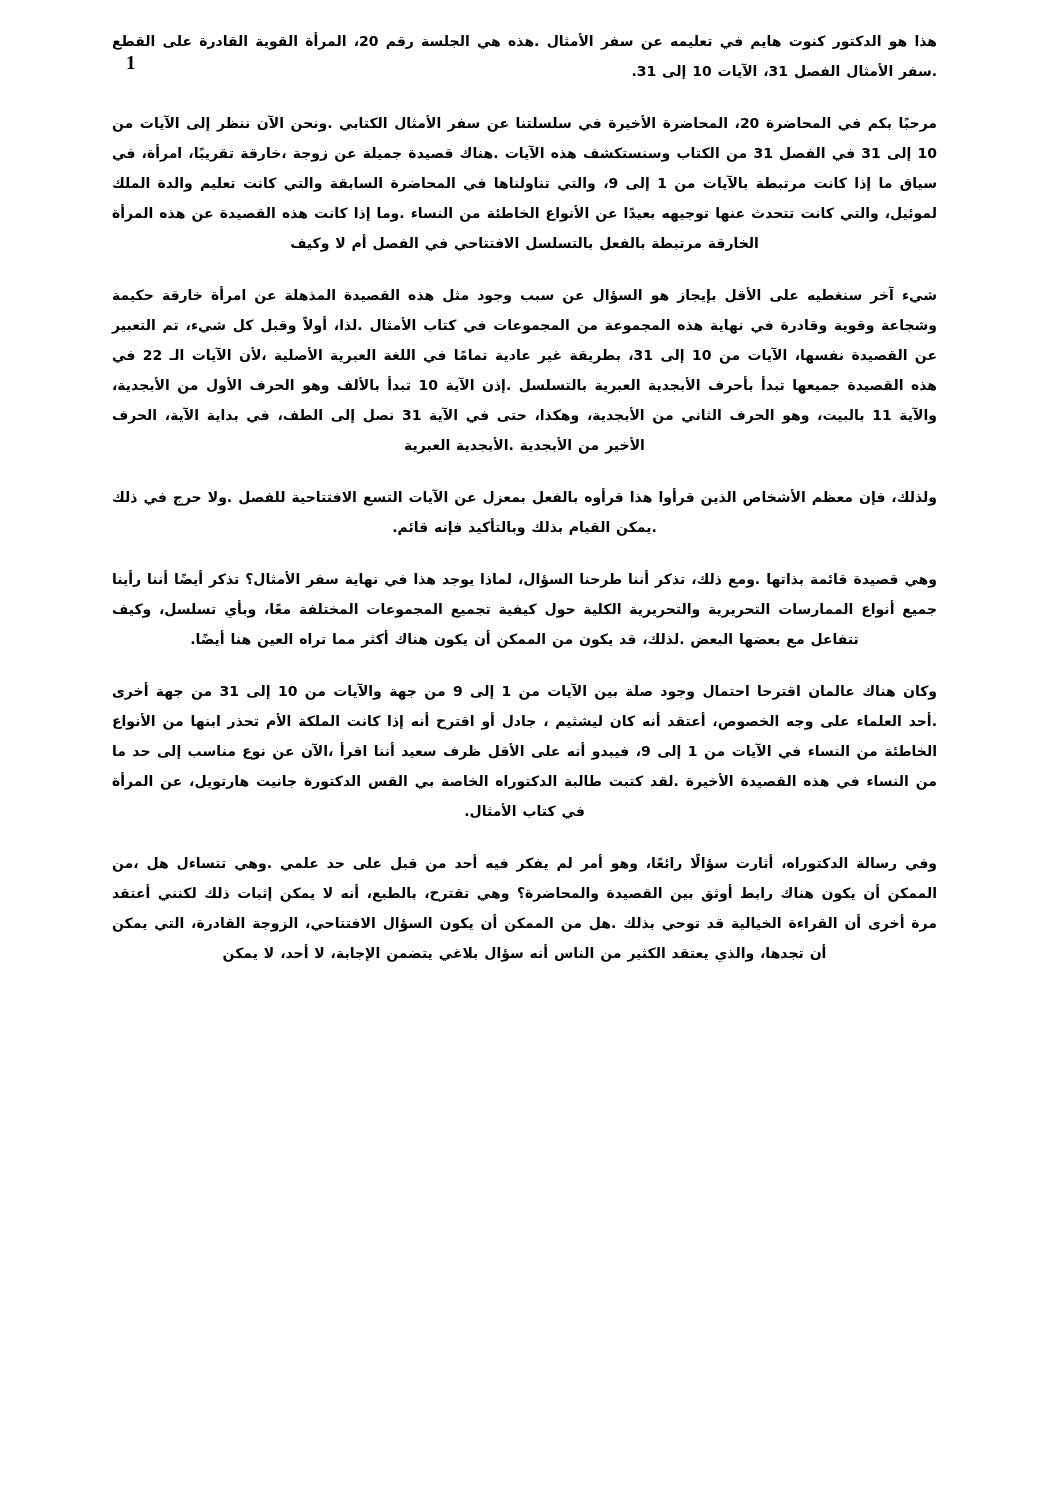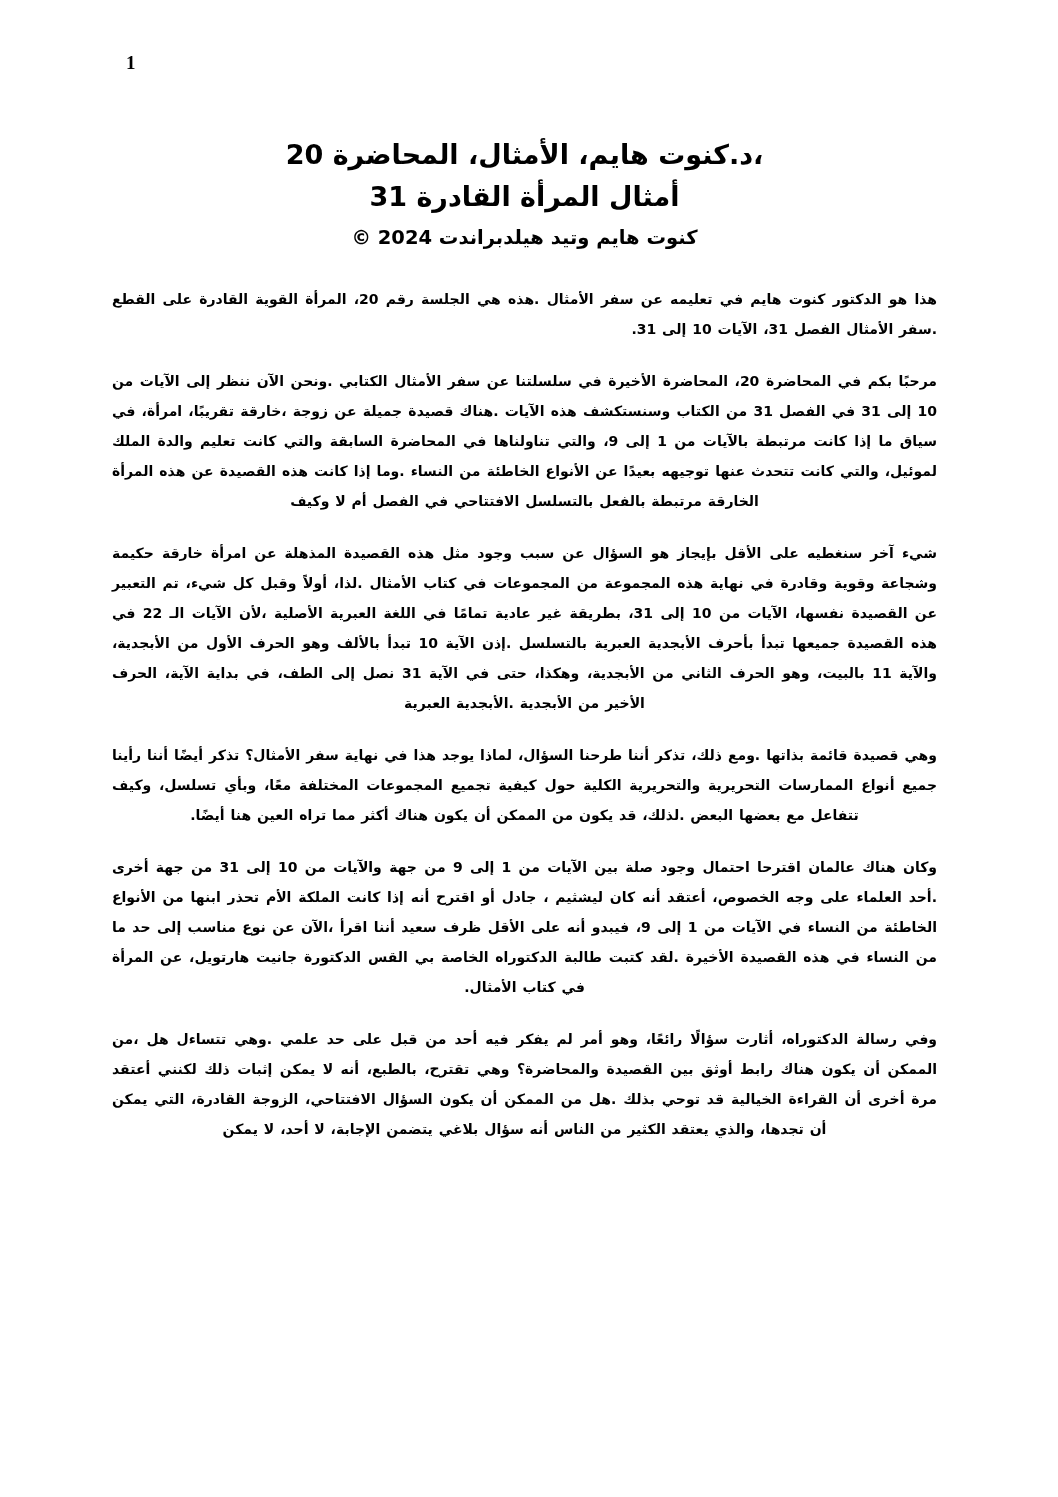--- a/index.html
+++ b/index.html
@@ -69,29 +69,25 @@
 </style>
 </head>
 <body>
 
 <div class="page">
 
   <div class="page-number">1</div>
 
   <div class="content">
 
-    <div class="title-block">
-      <div class="doc-title">،د.كنوت هايم، الأمثال، المحاضرة 20</div>
-      <div class="doc-title">أمثال المرأة القادرة 31</div>
-      <div class="byline">كنوت هايم وتيد هيلدبراندت 2024 ©</div>
-    </div>
 
     <div class="doc-body">
       <p class="body-para last-right">هذا هو الدكتور كنوت هايم في تعليمه عن سفر الأمثال .هذه هي الجلسة رقم 20، المرأة القوية القادرة على القطع .سفر الأمثال الفصل 31، الآيات 10 إلى 31.</p>
       <p class="body-para">مرحبًا بكم في المحاضرة 20، المحاضرة الأخيرة في سلسلتنا عن سفر الأمثال الكتابي .ونحن الآن ننظر إلى الآيات من 10 إلى 31 في الفصل 31 من الكتاب وسنستكشف هذه الآيات .هناك قصيدة جميلة عن زوجة ،خارقة تقريبًا، امرأة، في سياق ما إذا كانت مرتبطة بالآيات من 1 إلى 9، والتي تناولناها في المحاضرة السابقة والتي كانت تعليم والدة الملك لموئيل، والتي كانت تتحدث عنها توجيهه بعيدًا عن الأنواع الخاطئة من النساء .وما إذا كانت هذه القصيدة عن هذه المرأة الخارقة مرتبطة بالفعل بالتسلسل الافتتاحي في الفصل أم لا وكيف</p>
       <p class="body-para">شيء آخر سنغطيه على الأقل بإيجاز هو السؤال عن سبب وجود مثل هذه القصيدة المذهلة عن امرأة خارقة حكيمة وشجاعة وقوية وقادرة في نهاية هذه المجموعة من المجموعات في كتاب الأمثال .لذا، أولاً وقبل كل شيء، تم التعبير عن القصيدة نفسها، الآيات من 10 إلى 31، بطريقة غير عادية تمامًا في اللغة العبرية الأصلية ،لأن الآيات الـ 22 في هذه القصيدة جميعها تبدأ بأحرف الأبجدية العبرية بالتسلسل .إذن الآية 10 تبدأ بالألف وهو الحرف الأول من الأبجدية، والآية 11 بالبيت، وهو الحرف الثاني من الأبجدية، وهكذا، حتى في الآية 31 نصل إلى الطف، في بداية الآية، الحرف الأخير من الأبجدية .الأبجدية العبرية</p>
+      <p class="body-para">ولذلك، فإن معظم الأشخاص الذين قرأوا هذا قرأوه بالفعل بمعزل عن الآيات التسع الافتتاحية للفصل .ولا حرج في ذلك .يمكن القيام بذلك وبالتأكيد فإنه قائم.</p>
       <p class="body-para">وهي قصيدة قائمة بذاتها .ومع ذلك، تذكر أننا طرحنا السؤال، لماذا يوجد هذا في نهاية سفر الأمثال؟ تذكر أيضًا أننا رأينا جميع أنواع الممارسات التحريرية والتحريرية الكلية حول كيفية تجميع المجموعات المختلفة معًا، وبأي تسلسل، وكيف تتفاعل مع بعضها البعض .لذلك، قد يكون من الممكن أن يكون هناك أكثر مما تراه العين هنا أيضًا.</p>
       <p class="body-para">وكان هناك عالمان اقترحا احتمال وجود صلة بين الآيات من 1 إلى 9 من جهة والآيات من 10 إلى 31 من جهة أخرى .أحد العلماء على وجه الخصوص، أعتقد أنه كان ليشثيم ، جادل أو اقترح أنه إذا كانت الملكة الأم تحذر ابنها من الأنواع الخاطئة من النساء في الآيات من 1 إلى 9، فيبدو أنه على الأقل ظرف سعيد أننا اقرأ ،الآن عن نوع مناسب إلى حد ما من النساء في هذه القصيدة الأخيرة .لقد كتبت طالبة الدكتوراه الخاصة بي القس الدكتورة جانيت هارتويل، عن المرأة في كتاب الأمثال.</p>
       <p class="body-para">وفي رسالة الدكتوراه، أثارت سؤالًا رائعًا، وهو أمر لم يفكر فيه أحد من قبل على حد علمي .وهي تتساءل هل ،من الممكن أن يكون هناك رابط أوثق بين القصيدة والمحاضرة؟ وهي تقترح، بالطبع، أنه لا يمكن إثبات ذلك لكنني أعتقد مرة أخرى أن القراءة الخيالية قد توحي بذلك .هل من الممكن أن يكون السؤال الافتتاحي، الزوجة القادرة، التي يمكن أن تجدها، والذي يعتقد الكثير من الناس أنه سؤال بلاغي يتضمن الإجابة، لا أحد، لا يمكن</p>
     </div>
 
   </div>
 </div>
 
 </body></html>

